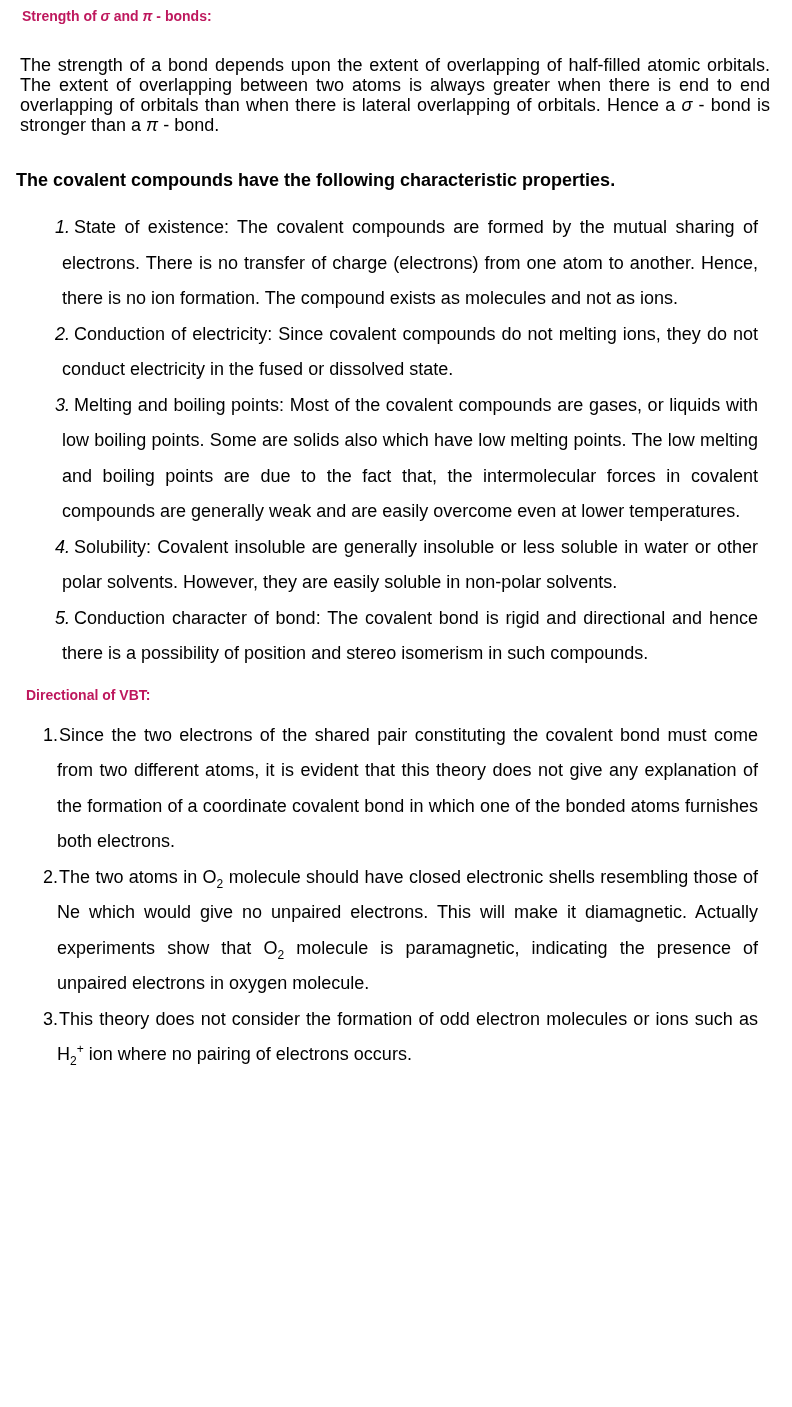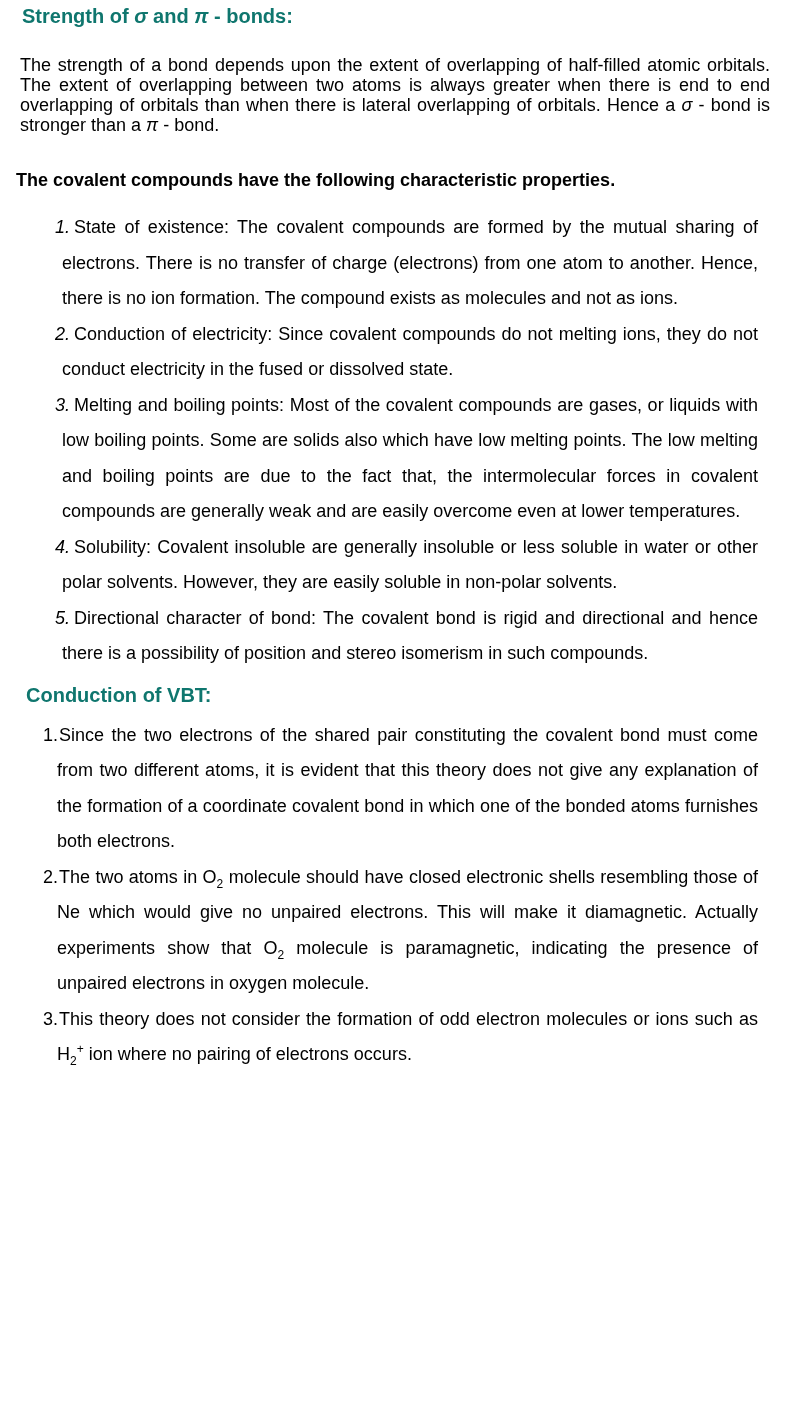--- a/index.html
+++ b/index.html
@@ -8,24 +8,24 @@
     height: 1407px;
     background: #ffffff;
     color: #000000;
     font-family: "Liberation Sans", "DejaVu Sans", sans-serif;
     overflow: hidden;
   }
   .page { padding: 5px 22px 0 20px; }
 
   .h {
     font-weight: bold;
-    font-size: 20px;
+    font-size: 14px;
     line-height: 22px;
     margin: 0;
-    color: #0f766e;
+    color: #be185d;
   }
   .h-strength        { margin: 0 0 28px 2px; }
   .h-characteristics { margin: 27px 0 0 2px; }
   .h-limitations     { margin: 10px 0 0 6px; }
 
   .body-text {
     font-size: 18px;
     line-height: 20px;
     text-align: justify;
     margin: 0;
@@ -80,24 +80,24 @@
   <p class="body-text">The strength of a bond depends upon the extent of overlapping of half-filled atomic orbitals. The extent of overlapping between two atoms is always greater when there is end to end overlapping of orbitals than when there is lateral overlapping of orbitals. Hence a <i>σ</i> - bond is stronger than a <i>π</i> - bond.</p>
 
 
   <p class="bold-p">The covalent compounds have the following characteristic properties.</p>
 
   <ol class="list list1 marker-italic">
       <li>State of existence: The covalent compounds are formed by the mutual sharing of electrons. There is no transfer of charge (electrons) from one atom to another. Hence, there is no ion formation. The compound exists as molecules and not as ions.</li>
       <li>Conduction of electricity: Since covalent compounds do not melting ions, they do not conduct electricity in the fused or dissolved state.</li>
       <li>Melting and boiling points: Most of the covalent compounds are gases, or liquids with low boiling points. Some are solids also which have low melting points. The low melting and boiling points are due to the fact that, the intermolecular forces in covalent compounds are generally weak and are easily overcome even at lower temperatures.</li>
       <li>Solubility: Covalent insoluble are generally insoluble or less soluble in water or other polar solvents. However, they are easily soluble in non-polar solvents.</li>
-      <li>Directional character of bond: The covalent bond is rigid and directional and hence there is a possibility of position and stereo isomerism in such compounds.</li>
+      <li>Conduction character of bond: The covalent bond is rigid and directional and hence there is a possibility of position and stereo isomerism in such compounds.</li>
     </ol>
 
-  <h2 class="h h-limitations">Conduction of VBT:</h2>
+  <h2 class="h h-limitations">Directional of VBT:</h2>
 
   <ol class="list list2 marker-normal">
       <li>Since the two electrons of the shared pair constituting the covalent bond must come from two different atoms, it is evident that this theory does not give any explanation of the formation of a coordinate covalent bond in which one of the bonded atoms furnishes both electrons.</li>
       <li>The two atoms in O<sub>2</sub> molecule should have closed electronic shells resembling those of Ne which would give no unpaired electrons. This will make it diamagnetic. Actually experiments show that O<sub>2</sub> molecule is paramagnetic, indicating the presence of unpaired electrons in oxygen molecule.</li>
       <li>This theory does not consider the formation of odd electron molecules or ions such as H<sub>2</sub><sup>+</sup> ion where no pairing of electrons occurs.</li>
     </ol>
 
 </div>
 
 </body></html>

